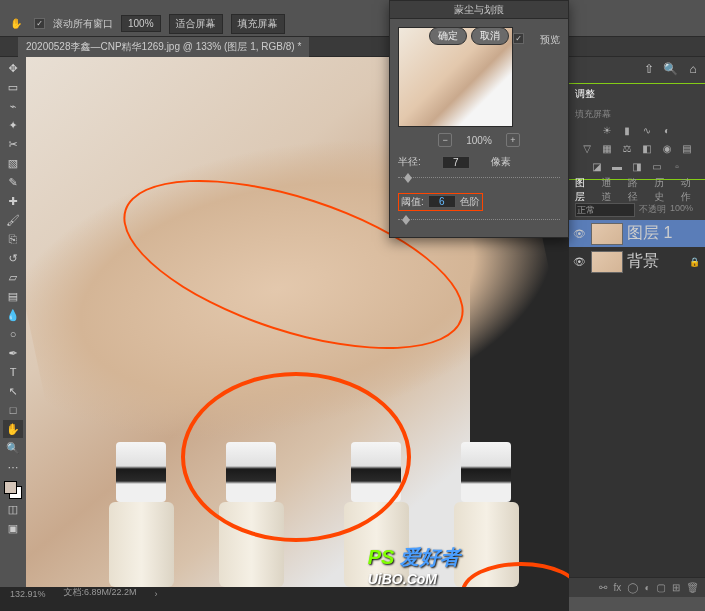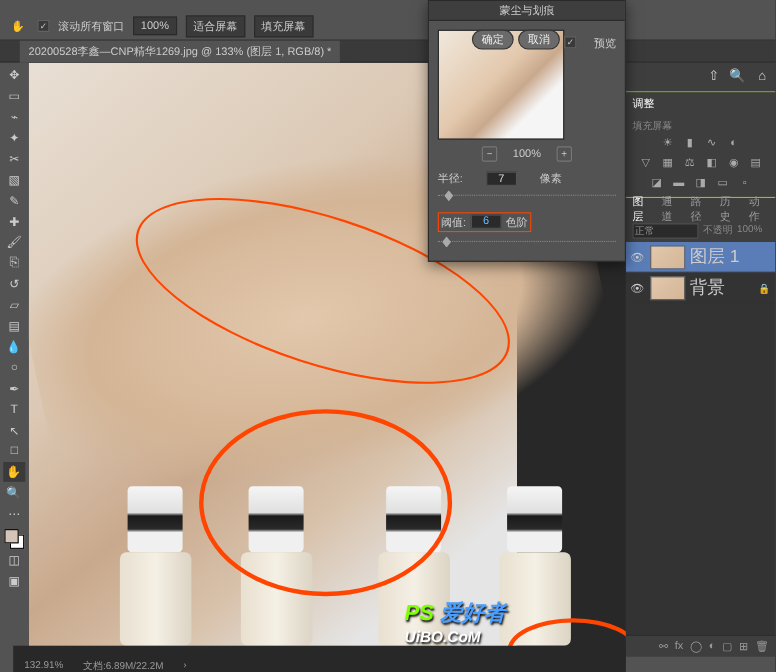--- a/index.html
+++ b/index.html
@@ -60,21 +60,21 @@
 .dbtn{width:38px;height:18px;background:#6a6a6a;border:1px solid #333;color:#eee;font-size:10px;border-radius:9px;display:flex;align-items:center;justify-content:center}
 .prev-chk{display:flex;align-items:flex-start;gap:16px;font-size:10px}
 .zoom-row{display:flex;align-items:center;justify-content:center;gap:14px;margin-top:6px;font-size:10px}
 .zoom-row .zi{width:14px;height:14px;border:1px solid #777;border-radius:2px;display:flex;align-items:center;justify-content:center;font-size:9px}
 .slider-row{display:flex;align-items:center;gap:21px;margin-top:8px;font-size:10px}
 .slider-row input{width:28px;background:#2a2a2a;border:1px solid #555;color:#ddd;font-size:10px;text-align:center}
 .slider{height:14px;position:relative;margin:2px 0}
 .slider::before{content:"";position:absolute;top:6px;left:0;right:0;height:0;border-top:1px dotted #888}
 .slider .h{position:absolute;top:2px;width:8px;height:10px;background:#aaa;clip-path:polygon(50% 0,100% 50%,50% 100%,0 50%)}
 .hl{border:1px solid #ff4500;padding:1px 2px;display:inline-flex;align-items:flex-start;gap:4px}
-.status{position:absolute;bottom:0;left:12px;right:136px;height:15px;background:#282828;display:flex;align-items:flex-start;padding:12px 10px;gap:18px;font-size:9px;color:#999}
+.status{position:absolute;bottom:0;left:0;right:136px;height:15px;background:#282828;display:flex;align-items:flex-end;padding:12px 10px;gap:18px;font-size:9px;color:#999}
 </style>
 </head>
 <body>
 
 <div class="menubar"></div>
 
 <div class="toolbar">
   <span class="icon-btn">✋</span>
   <span class="cb on"></span>
   <span>滚动所有窗口</span>

